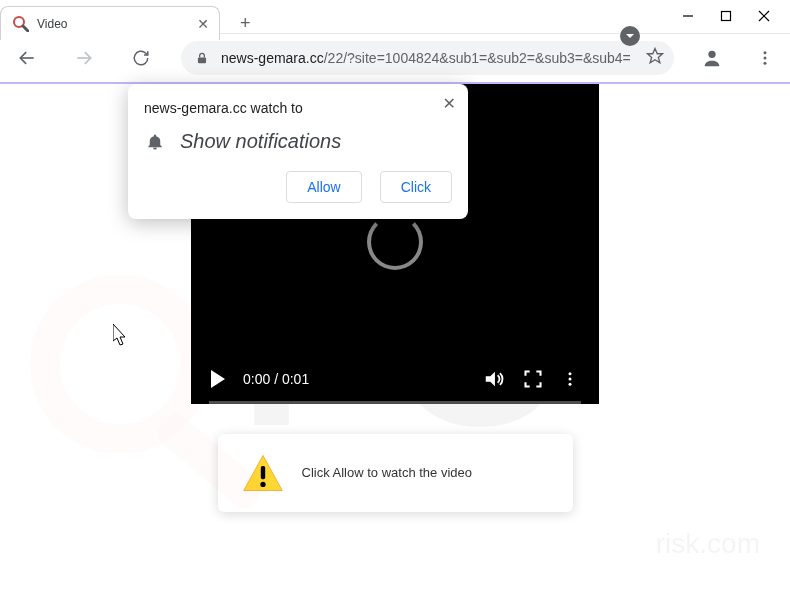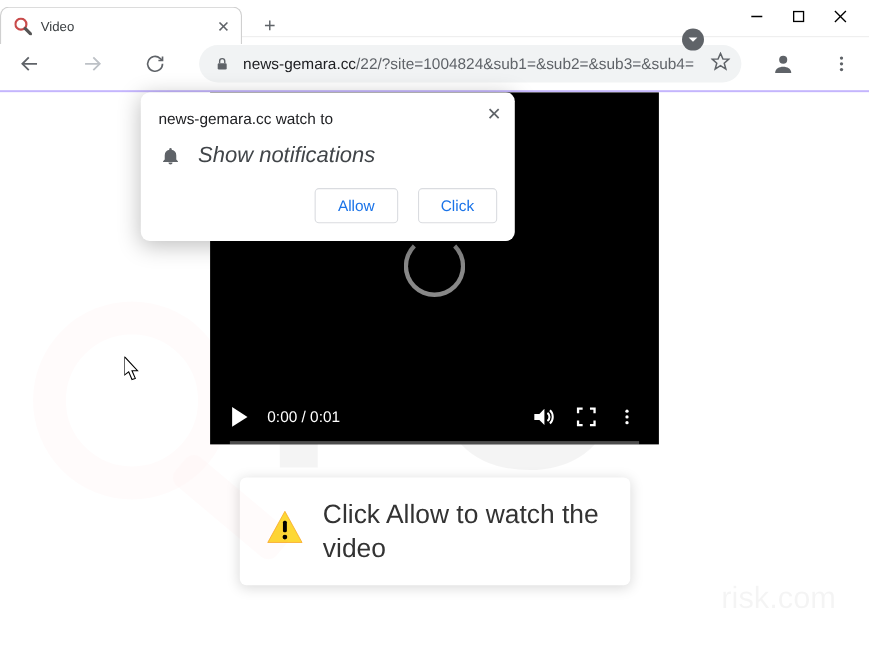--- a/index.html
+++ b/index.html
@@ -36,21 +36,21 @@
     .video-controls { position: absolute; bottom: 0; left: 0; right: 0; height: 50px; display: flex; align-items: center; padding: 0 20px; gap: 18px; }
     .video-progress { position: absolute; bottom: 0; left: 18px; right: 18px; height: 3px; background: rgba(255,255,255,0.3); }
     .video-controls .play-icon { width: 0; height: 0; border-left: 14px solid #fff; border-top: 9px solid transparent; border-bottom: 9px solid transparent; cursor: pointer; }
     .video-time { color: #fff; font-size: 14px; }
     .video-spacer { flex: 1; }
     .video-icon { color: #fff; cursor: pointer; display: flex; }
 
     
     .allow-card { margin-top: 30px; background: #fff; border-radius: 6px; box-shadow: 0 2px 12px rgba(0,0,0,0.15); padding: 18px 24px; display: flex; align-items: center; gap: 18px; width: 355px; }
     .warn-triangle { width: 42px; height: 42px; }
-    .allow-text { font-size: 24px; color: #333; line-height: 1.3; }
+    .allow-text { font-size: 13px; color: #333; line-height: 1.3; }
 
     
     .perm-dialog { position: absolute; top: 84px; left: 128px; width: 340px; background: #fff; border-radius: 8px; box-shadow: 0 4px 20px rgba(0,0,0,0.25); padding: 16px; z-index: 100; }
     .perm-title { font-size: 14px; color: #202124; margin-bottom: 14px; }
     .perm-close { position: absolute; top: 10px; right: 12px; color: #5f6368; font-size: 16px; cursor: pointer; }
     .perm-row { display: flex; align-items: center; gap: 16px; margin: 6px 2px 18px 2px; }
     .bell-icon { width: 18px; height: 18px; }
     .perm-label { font-size: 20px; color: #414549; font-style: italic; }
     .perm-buttons { display: flex; justify-content: flex-end; gap: 18px; }
     .perm-btn { border: 1px solid #dadce0; background: #fff; color: #1a73e8; font-size: 14px; padding: 7px 20px; border-radius: 4px; cursor: pointer; }

